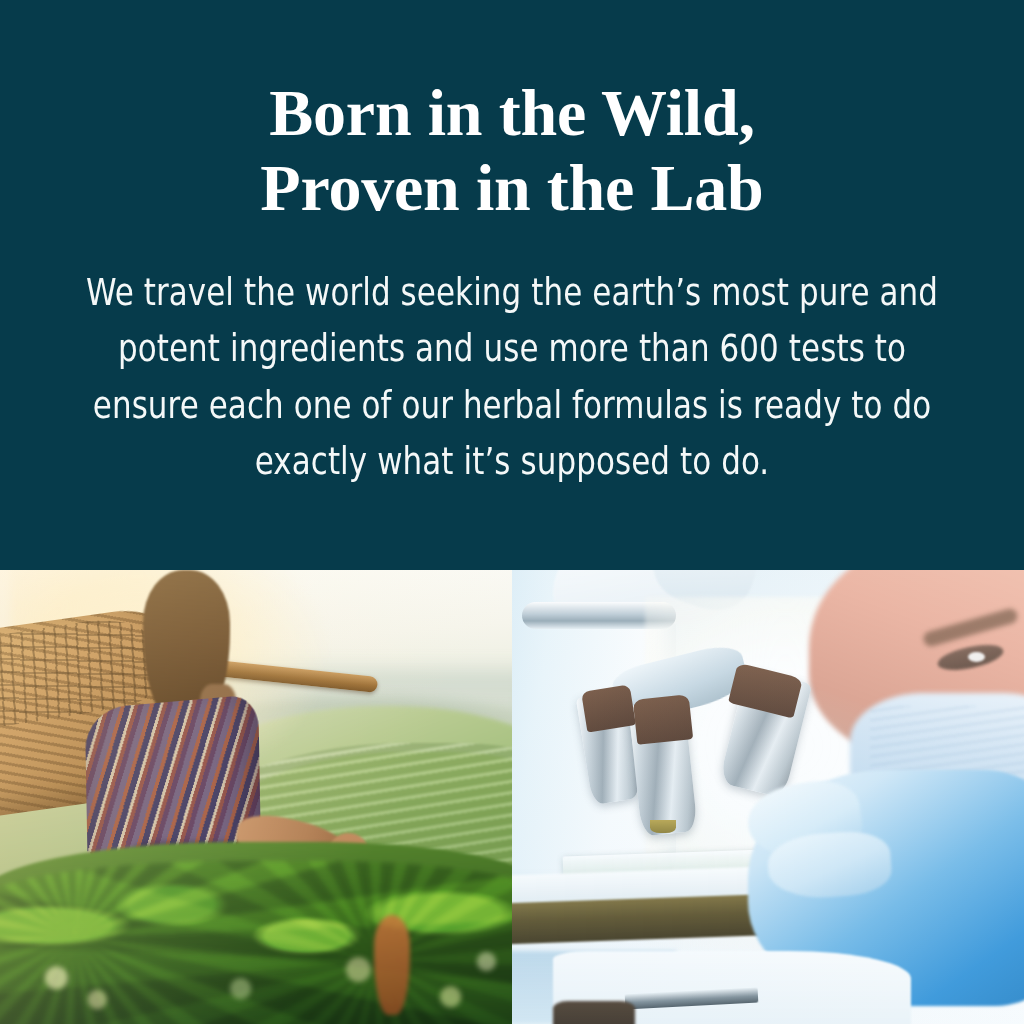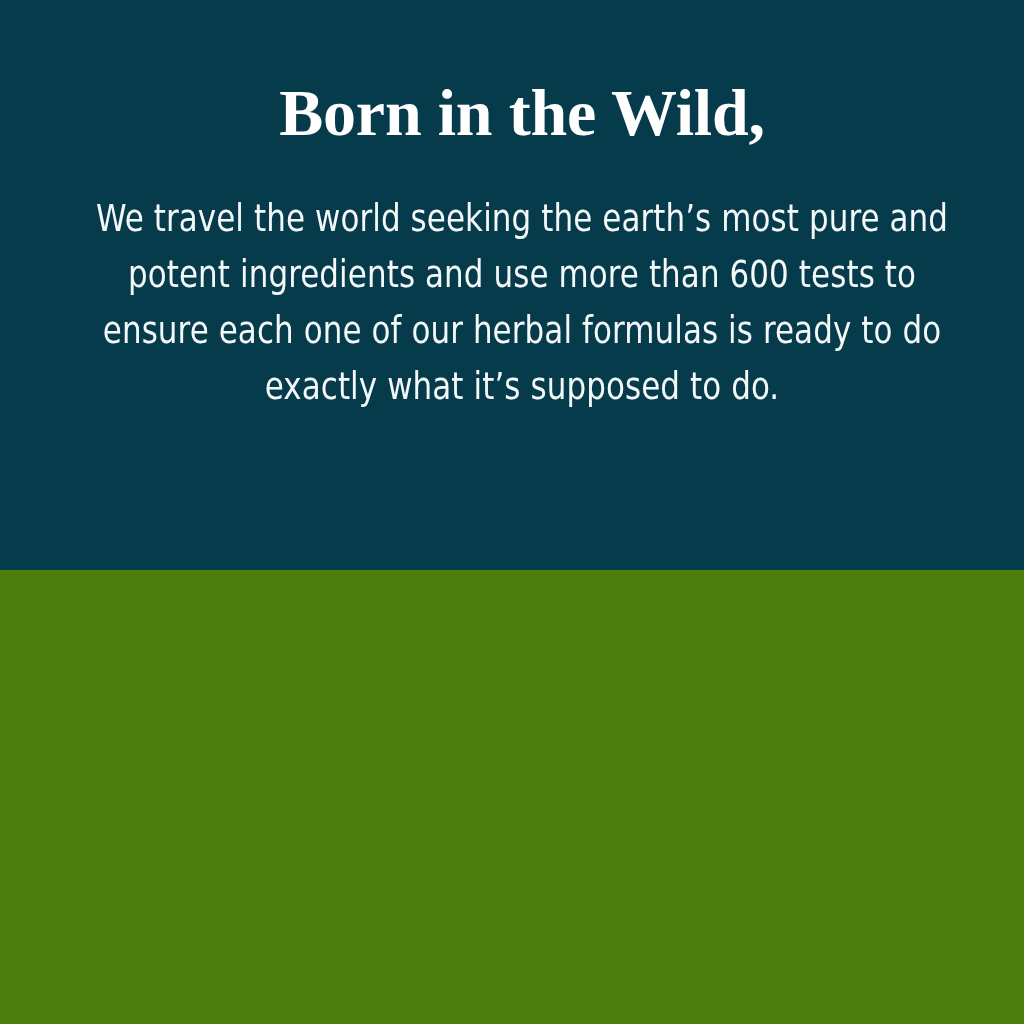--- a/index.html
+++ b/index.html
@@ -6,22 +6,22 @@
   * { margin:0; padding:0; box-sizing:border-box; }
   html,body { width:1024px; height:1024px; overflow:hidden; }
   body {
     background:#063b4b;
     font-family:"Liberation Sans", sans-serif;
     -webkit-font-smoothing:antialiased;
   }
   .canvas {
     position:relative;
     width:1024px; height:1024px;
-    background:#4d7c0f;
-    display:flex; flex-direction:row;
+    background:#c4b5fd;
+    display:flex; flex-direction:column;
   }
 
   
   .text-panel {
     position:relative;
     height:570px;
     background:#063b4b;
     padding:0 62px;
     display:flex; flex-direction:column;
     align-items:center;
@@ -459,20 +459,21 @@
 </style>
 </head>
 <body>
 
 <div class="canvas">
 
   <section class="text-panel">
 
     <h1 class="headline">
       <span class="hl-line">Born in the Wild,</span>
+      <span class="hl-line">Proven in the Lab</span>
     </h1>
 
     <p class="body-copy">We travel the world seeking the earth’s most pure and potent ingredients and use more than 600 tests to ensure each one of our herbal formulas is ready to do exactly what it’s supposed to do.</p>
 
   </section>
 
   <section class="photo-band">
 
     <figure class="photo photo-field" aria-label="Woman harvesting tea leaves in a sunlit plantation, carrying a woven basket on a shoulder pole">
       <div class="pf-sky"></div>

